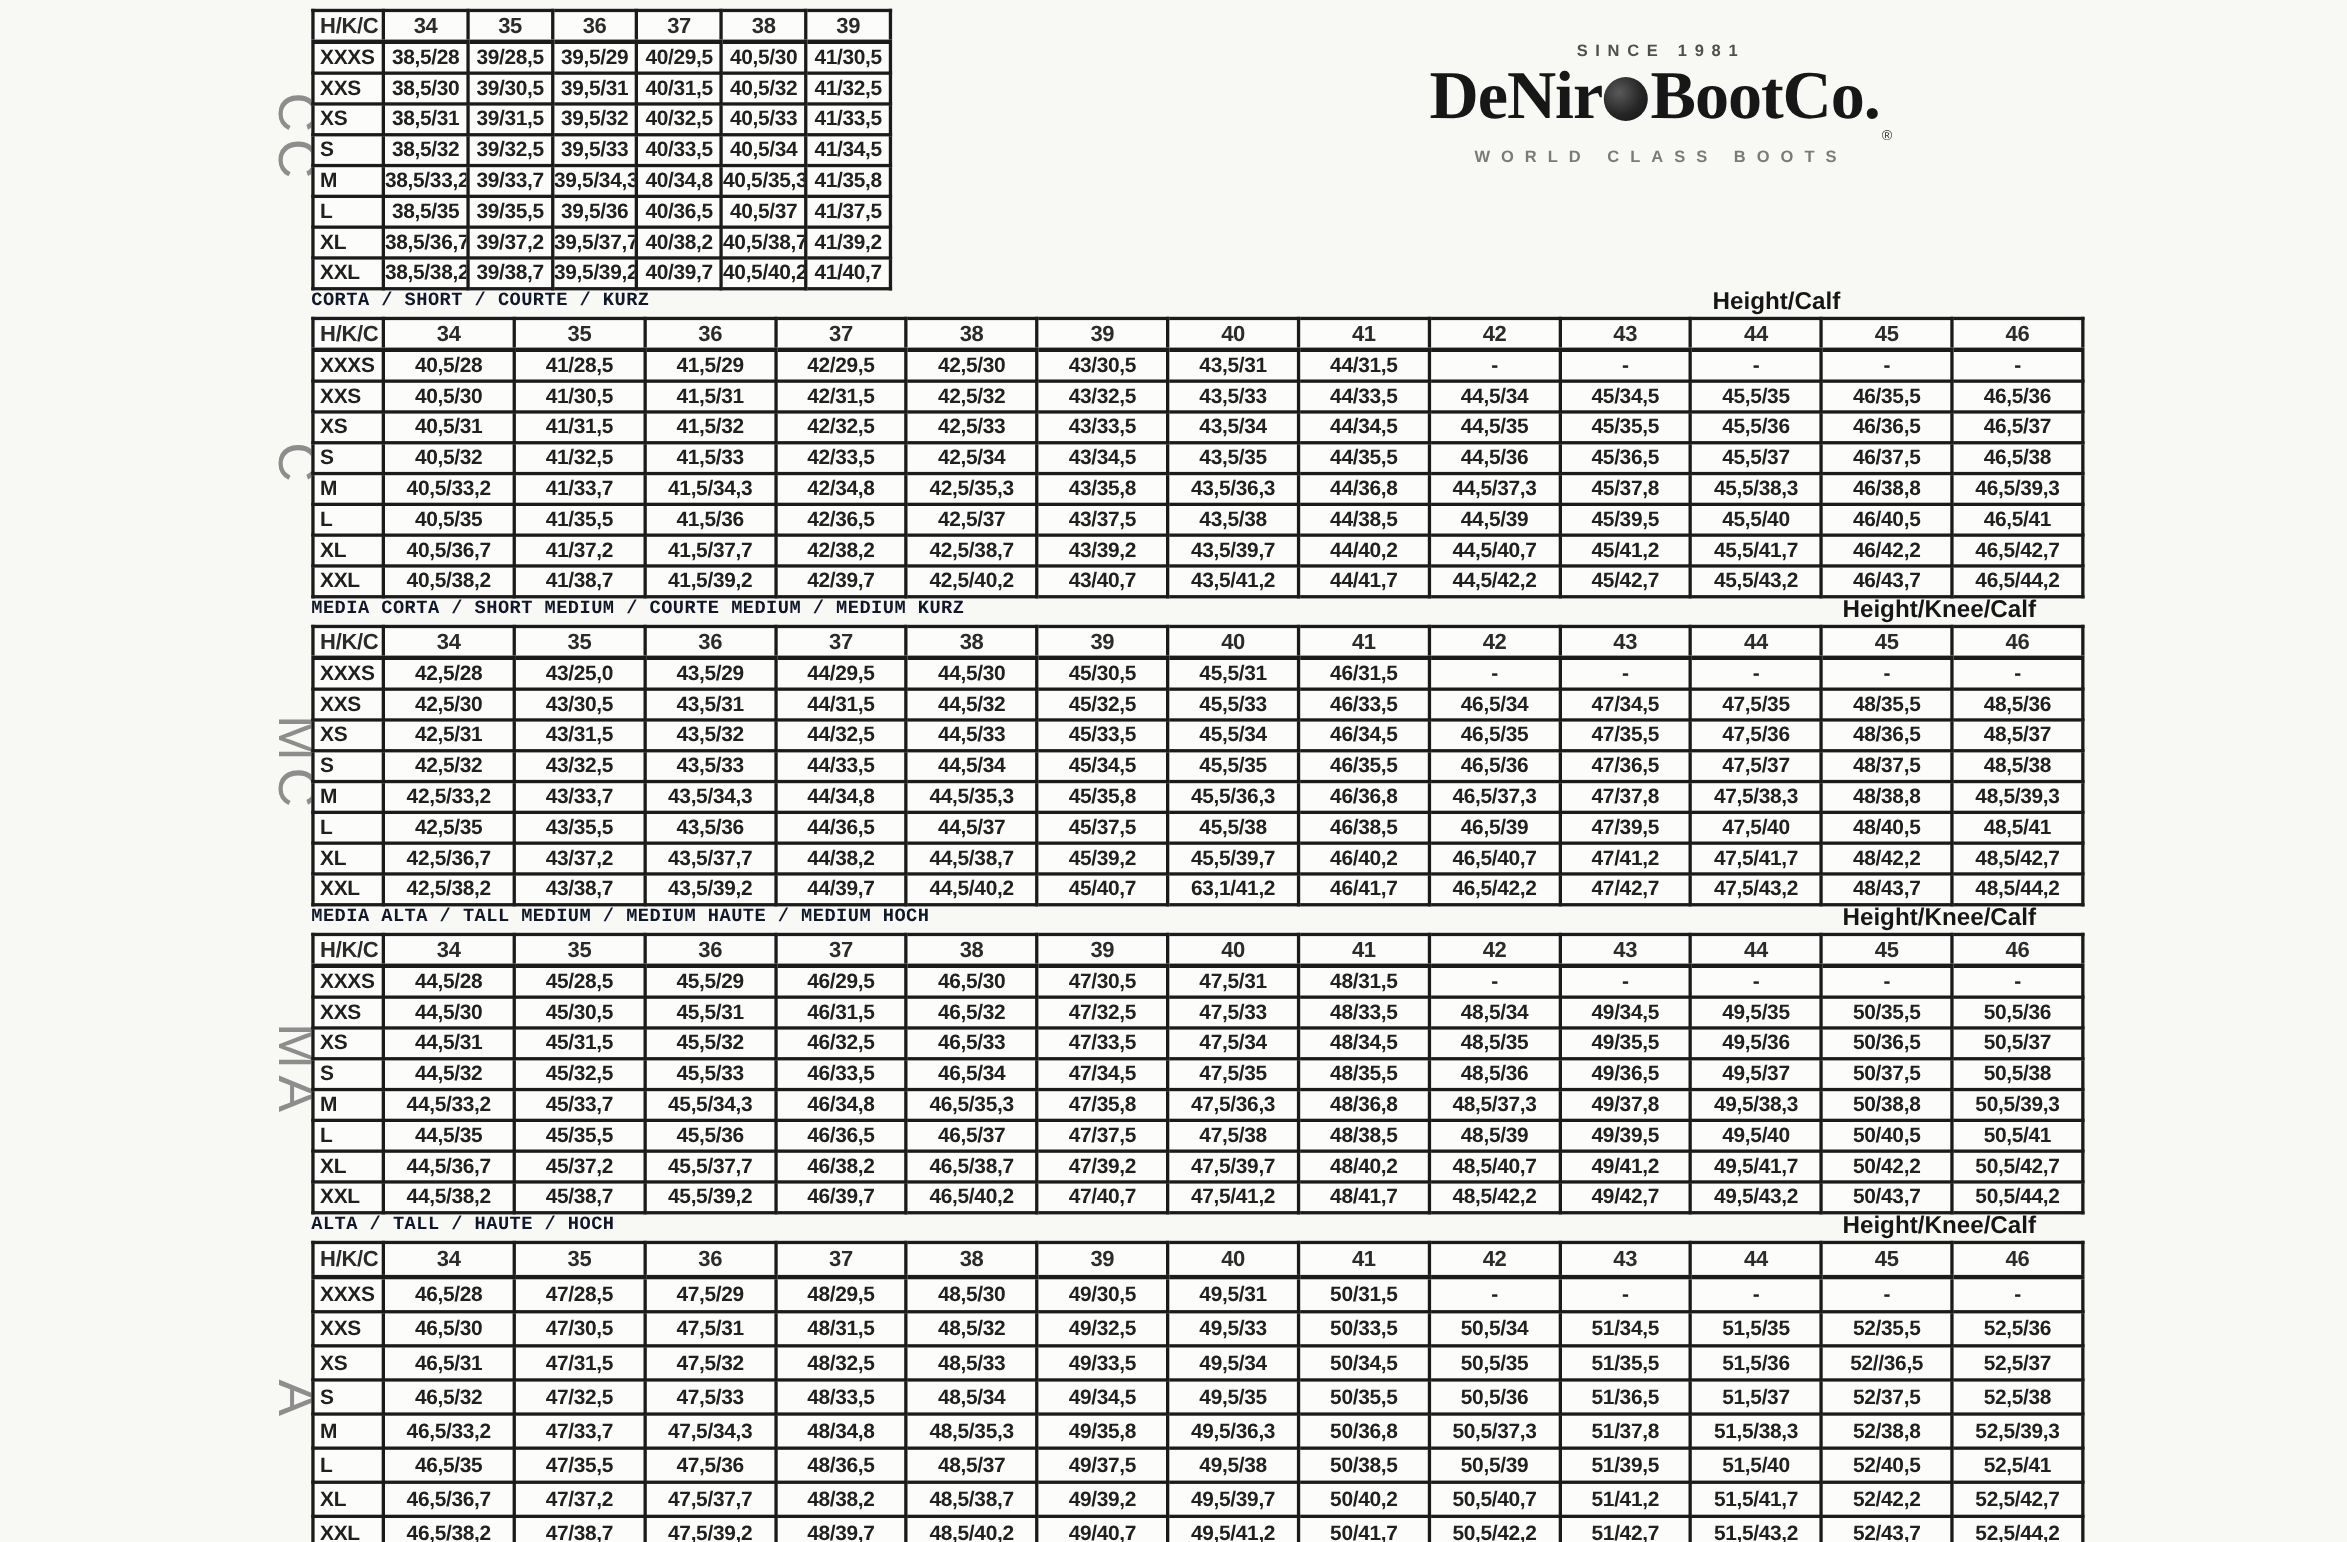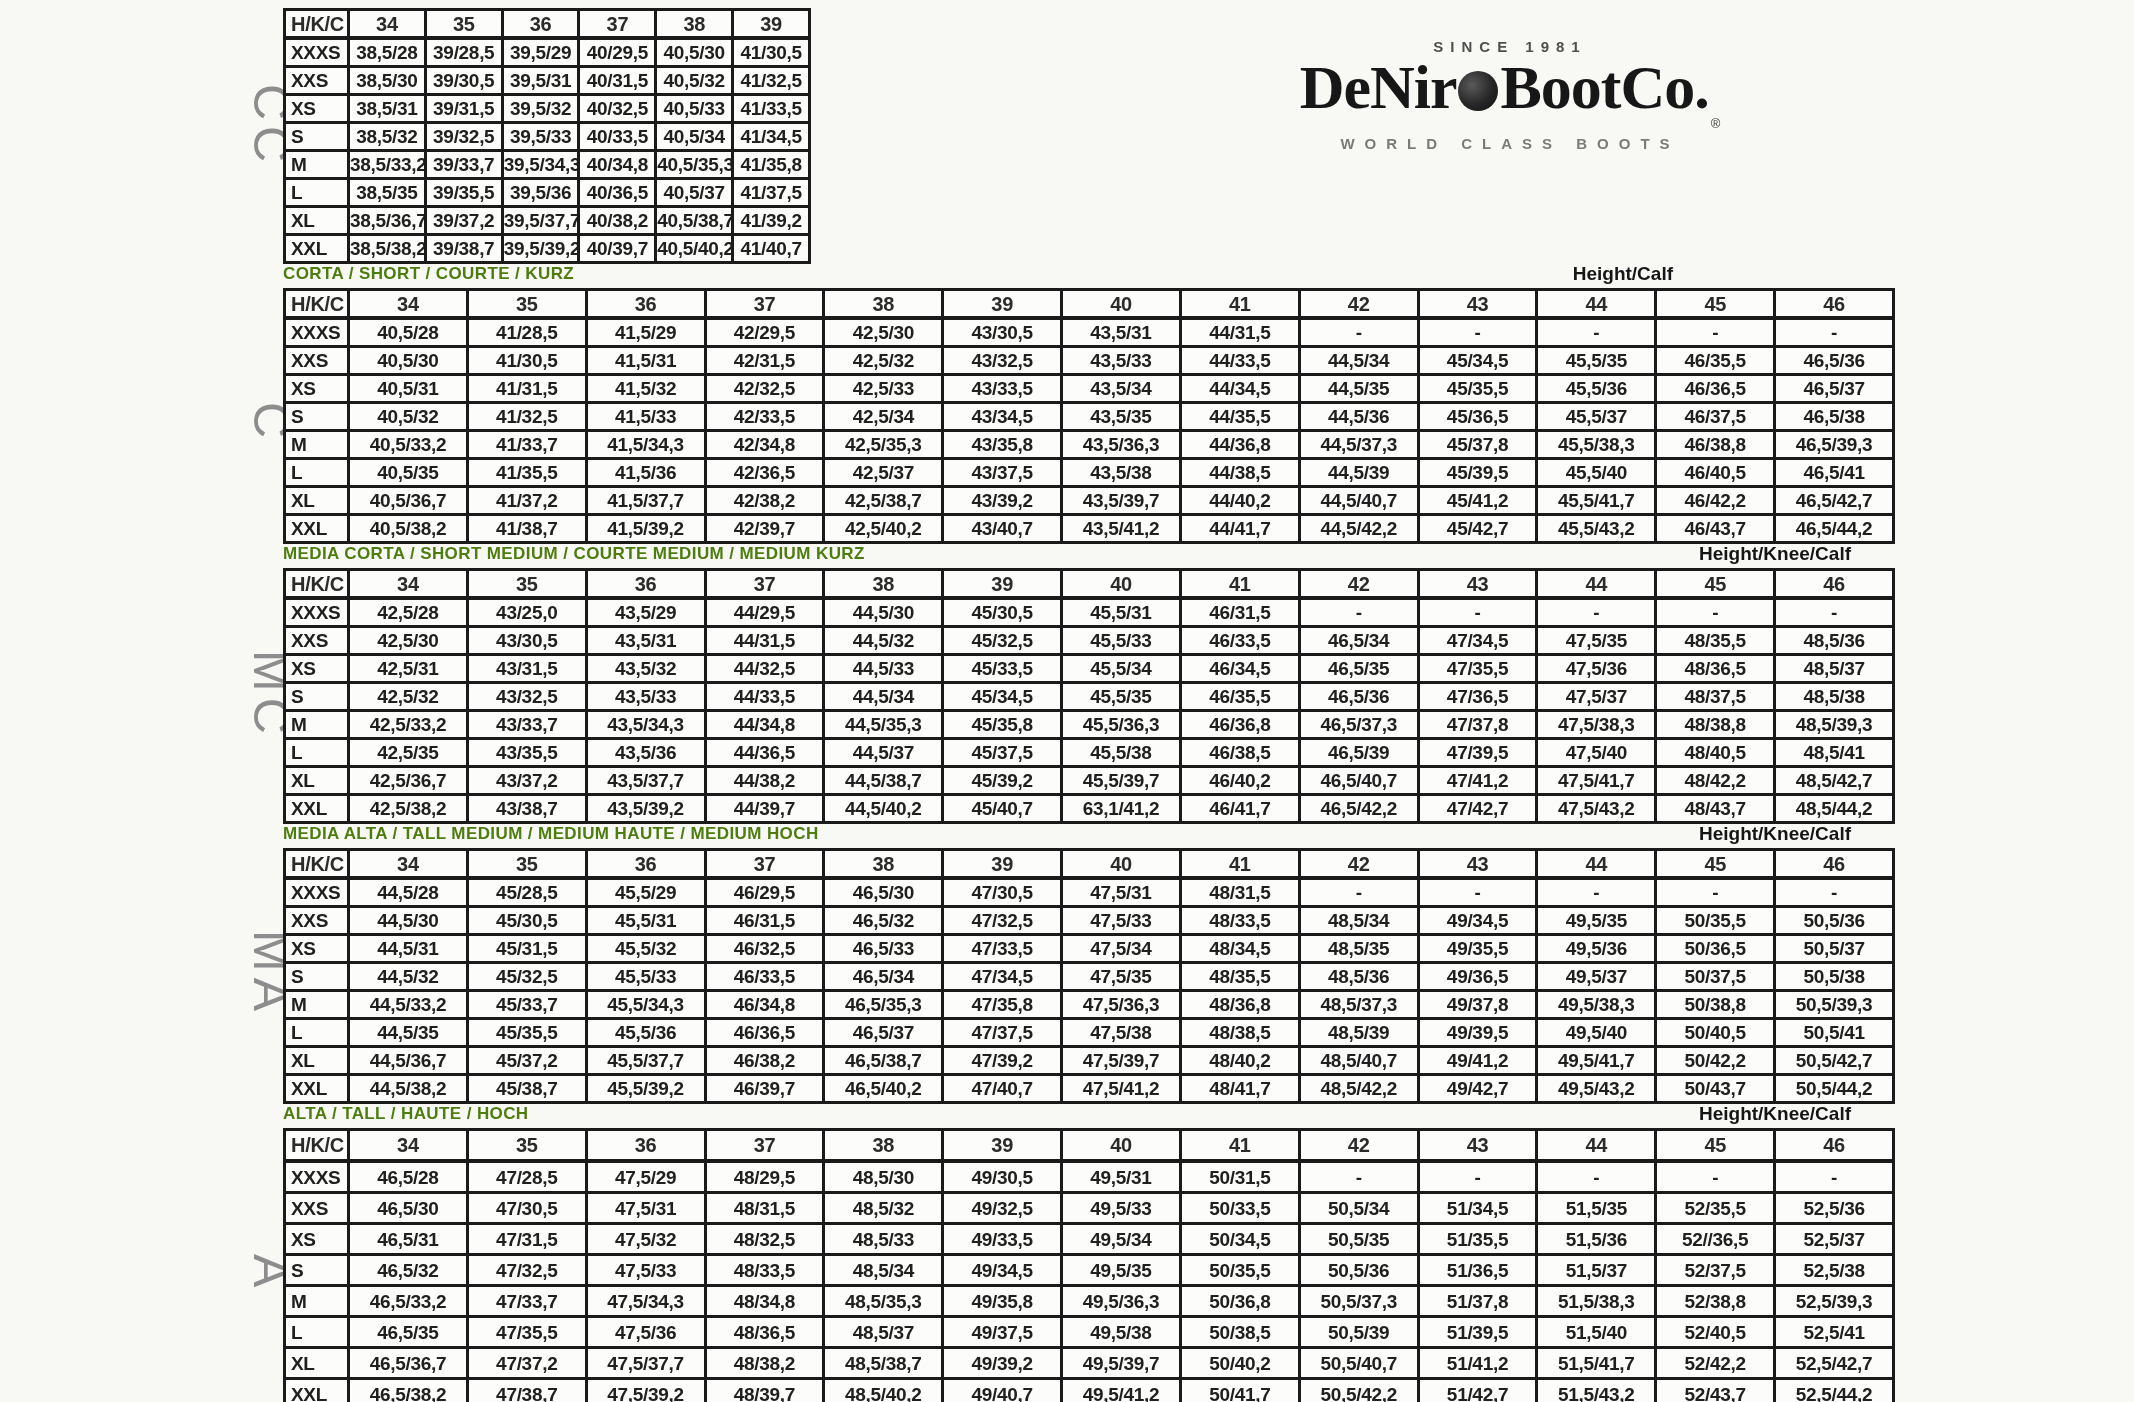--- a/index.html
+++ b/index.html
@@ -38,24 +38,24 @@
          color:#333; vertical-align:-20px; margin-left:2px; letter-spacing:0; }
   .tagline { font-size:15px; letter-spacing:10px; color:#7a7a7a; font-weight:700; margin-top:4px; }
 
   
   .content { position:absolute; left:283px; top:-16px; width:1620px; }
   .block-head {
     display:flex; justify-content:space-between; align-items:flex-end;
     height:20px; margin-bottom:4px;
   }
   .title {
-    font-size:17px; font-weight:700; color:#4d7c0f;
-    letter-spacing:0.4px; white-space:nowrap; line-height:20px;
+    font-size:17px; font-weight:700; color:#0f172a;
+    letter-spacing:0.4px; white-space:nowrap; line-height:20px;font-family:Liberation Mono, monospace;
   }
-  .hlabel { font-size:19px; font-weight:700; color:#161616; line-height:20px; }
+  .hlabel { font-size:22px; font-weight:700; color:#161616; line-height:20px; }
   .hl2 { margin-right:230px; }
   .hl3,.hl4,.hl5 { margin-right:52px;margin-left:44px; }
 
   table { border-collapse:collapse; table-layout:fixed; background:#fcfcfa;border-radius:18px; }
   .w1  { width:528px; }
   .w13 { width:1612px; }
   col.c0 { width:64px; }
   th,td {
     border:3px solid #1b1b1b; height:25px; padding:0;
     text-align:center; font-size:19px; font-weight:700;

